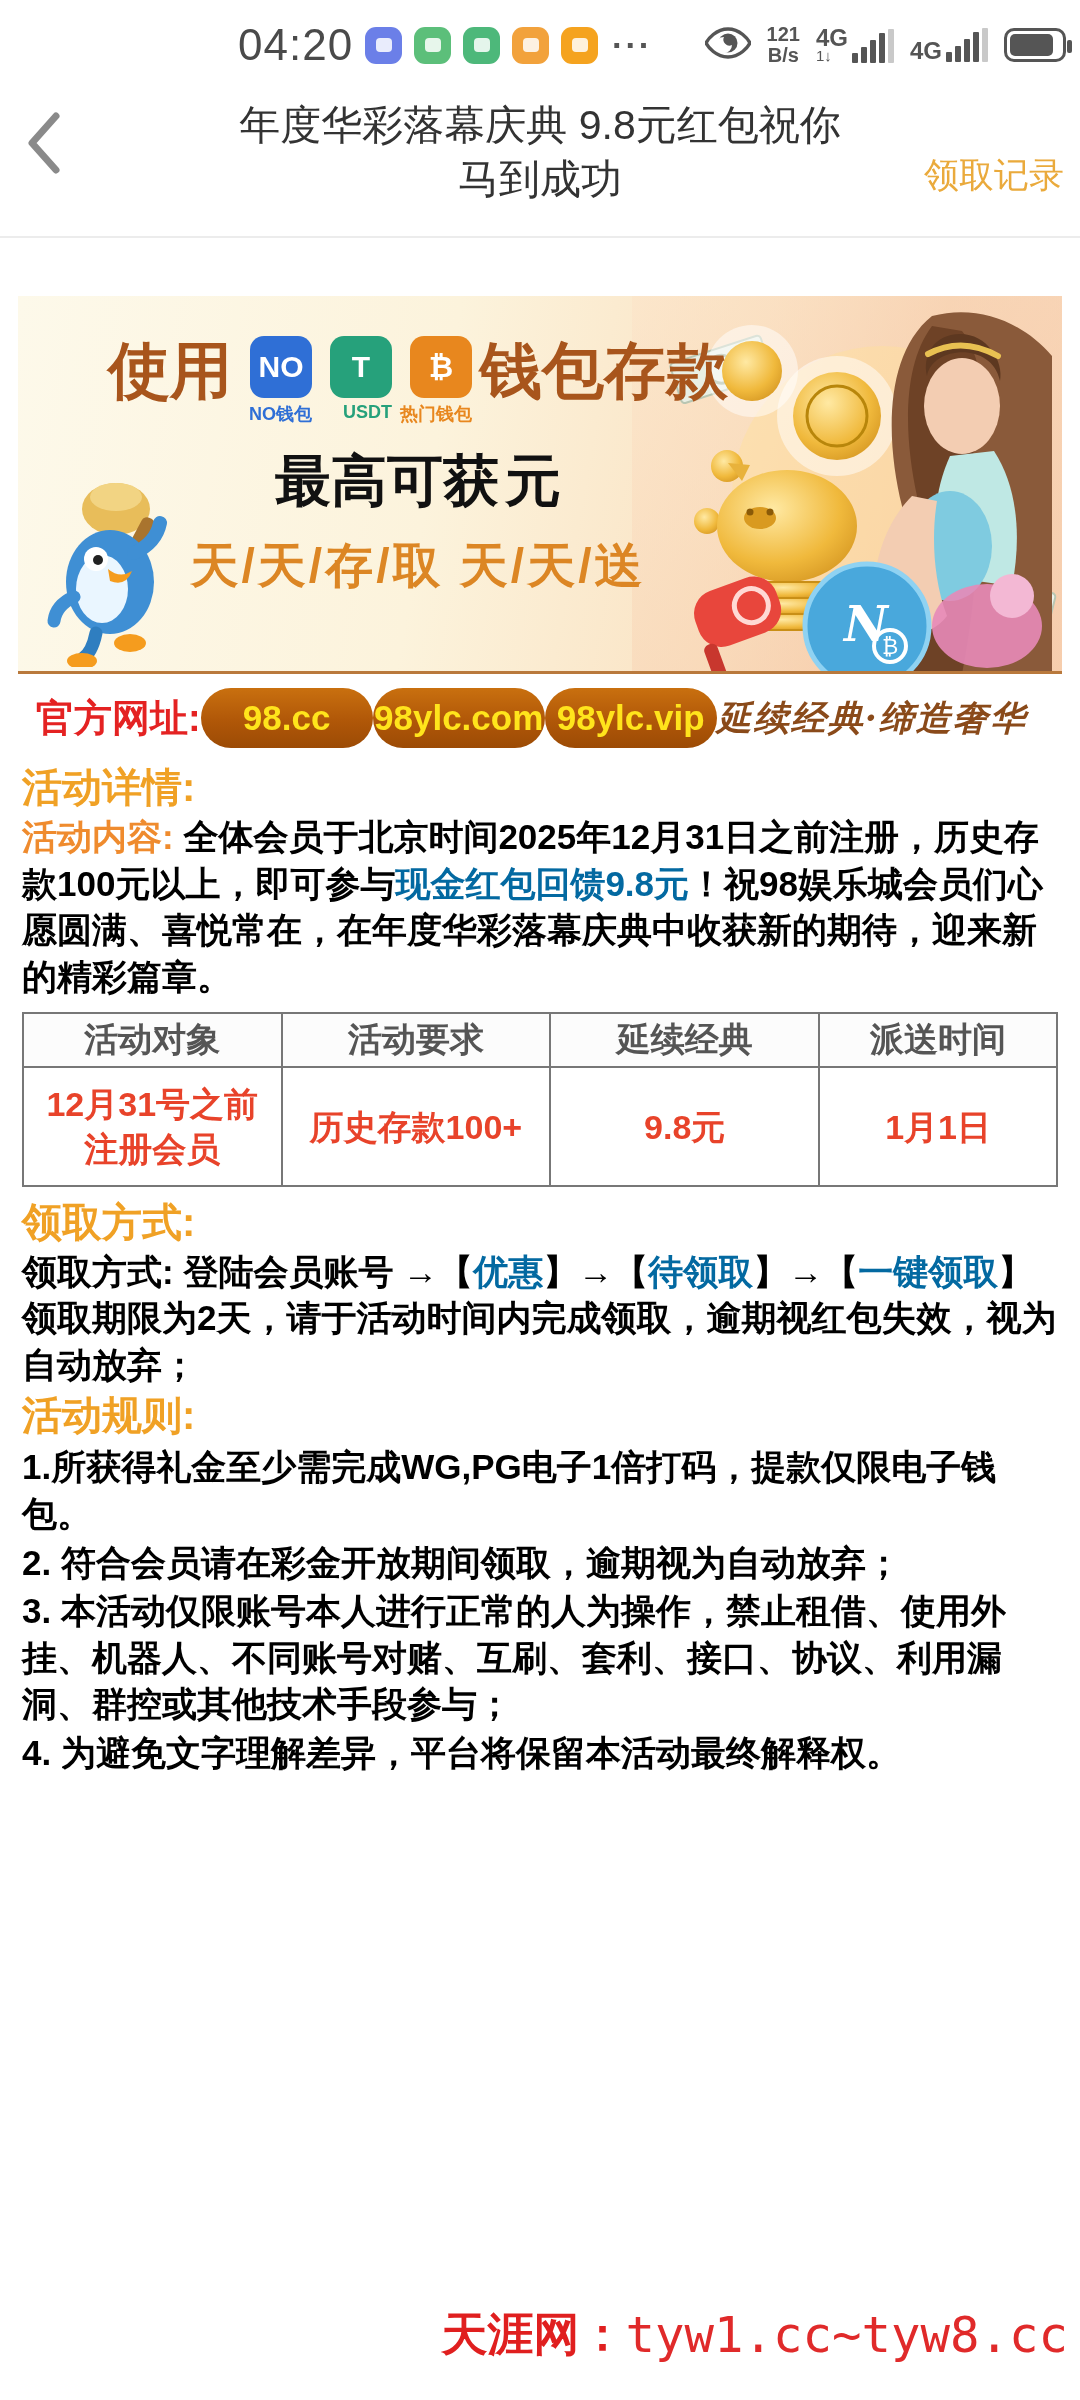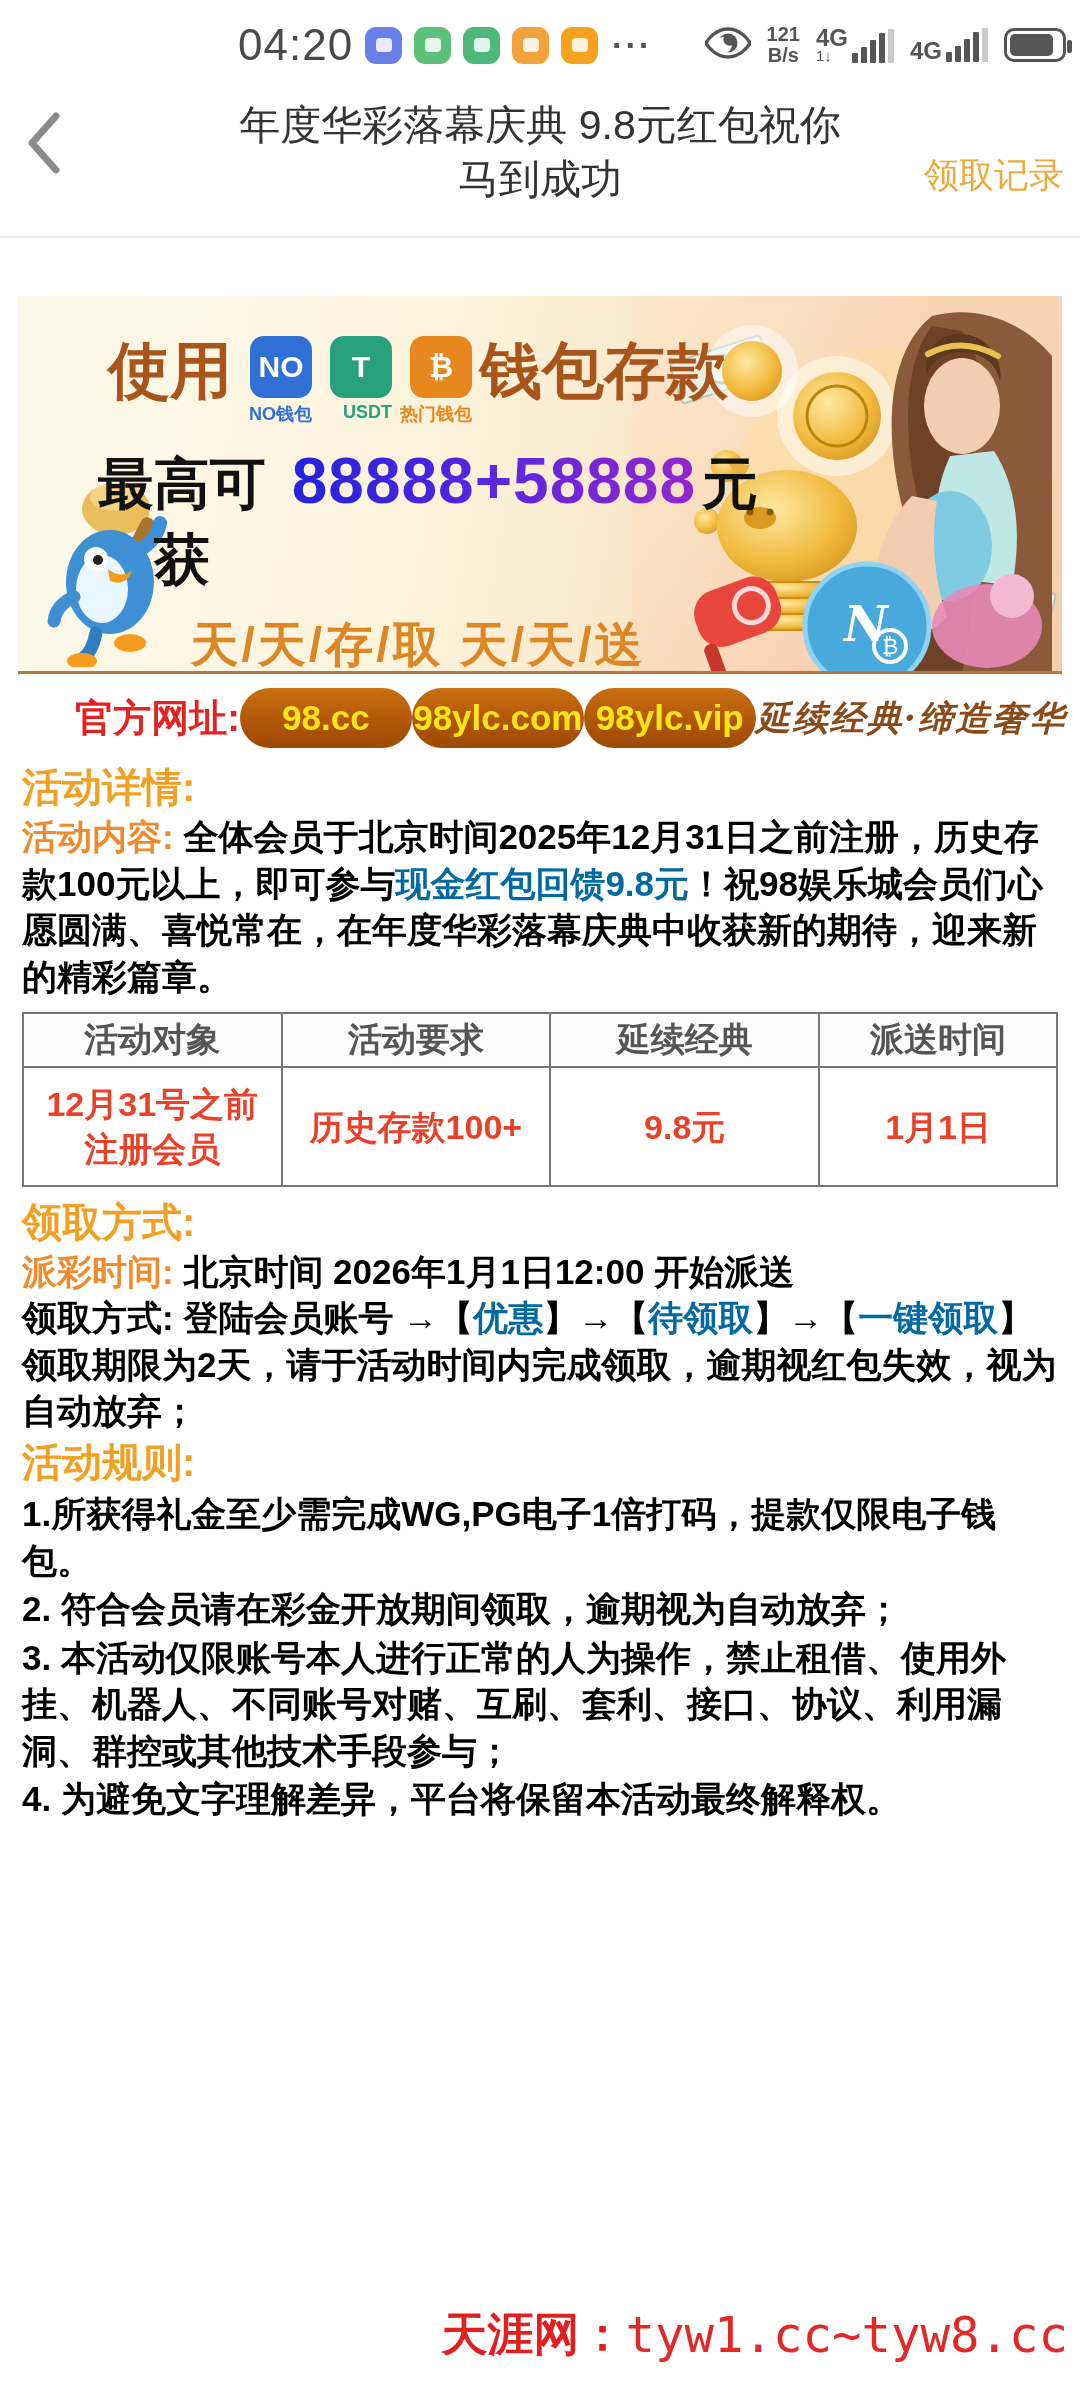--- a/index.html
+++ b/index.html
@@ -50,21 +50,21 @@
   .wl-no { color:#2f6fd6; } .wl-usdt { color:#26a17b; } .wl-btc { color:#e8871e; }
   .b-line2 { margin-top:18px; display:flex; justify-content:center; align-items:baseline; gap:6px; }
   .b-max, .b-yuan { font-size:56px; font-weight:800; color:#111; }
   .b-amount { font-size:64px; font-weight:800; letter-spacing:1px;
     background:linear-gradient(90deg,#2323dd,#5a27dd,#9326cf);
     -webkit-background-clip:text; background-clip:text; color:transparent; }
   .b-line3 { margin-top:14px; font-size:48px; font-weight:800; color:#dc8624; letter-spacing:3px; }
   .penguin-svg { position:absolute; left:20px; bottom:4px; }
   .banner-art { position:absolute; right:0; top:0; }
   
-  .official { display:flex; align-items:center; padding:14px 14px 10px 36px;justify-content:flex-end; }
+  .official { display:flex; align-items:center; padding:14px 14px 10px 36px; }
   .official-label { color:#e42222; font-size:38px; font-weight:800; white-space:nowrap; }
   .pill { width:172px; text-align:center; padding:10px 0; border-radius:36px;
     background:linear-gradient(180deg,#c9700f,#b05708 55%,#9c4b05);
     color:#ffe41c; font-size:35px; font-weight:800; }
   .slogan { color:#8a4a1a; font-size:35px; font-weight:800; font-style:italic;
     font-family:"DejaVu Serif",serif; letter-spacing:2px; white-space:nowrap; }
   
   .content { padding:2px 22px 0; }
   .sec-heading { font-size:40px; font-weight:800; color:#f0a125; line-height:1.35; }
   .para { font-size:35px; font-weight:700; color:#000; line-height:1.33; }
@@ -249,21 +249,20 @@
         <span class="wallet-label wl-usdt">USDT</span>
       </span>
       <span class="wallet">
         <span class="wallet-sq w-btc">₿</span>
         <span class="wallet-label wl-btc">热门钱包</span>
       </span>
       <span class="b-deposit">钱包存款</span>
     </div>
     <div class="b-line2">
       <span class="b-max">最高可获</span>
-      <span class="b-amount">88888+58888</span>
       <span class="b-yuan">元</span>
     </div>
     <div class="b-line3">天/天/存/取 天/天/送</div>
 
   </div>
 </div>
 
 <div class="official">
   <span class="official-label">官方网址:</span>
   <span class="pill">98.cc</span>
@@ -293,24 +292,20 @@
       <td>12月31号之前注册会员</td>
       <td>历史存款100+</td>
       <td>9.8元</td>
       <td>1月1日</td>
     </tr>
   </tbody>
     </table>
 
   <div class="sec-heading">领取方式:</div>
 
-  <div class="para">
-    <span class="label-orange">派彩时间:</span>
-    <span>北京时间 2026年1月1日12:00 开始派送</span>
-  </div>
 
   <div class="para">
     <span>领取方式:</span>
     <span>登陆会员账号 →【</span><span class="red">优惠</span><span>】→【</span><span class="red">待领取</span><span>】→【</span><span class="red">一键领取</span><span>】领取期限为2天，请于活动时间内完成领取，逾期视红包失效，视为自动放弃；</span>
   </div>
 
   <div class="sec-heading">活动规则:</div>
 
   <div class="para rule-line">1.所获得礼金至少需完成WG,PG电子1倍打码，提款仅限电子钱包。</div>
   <div class="para rule-line">2. 符合会员请在彩金开放期间领取，逾期视为自动放弃；</div>

